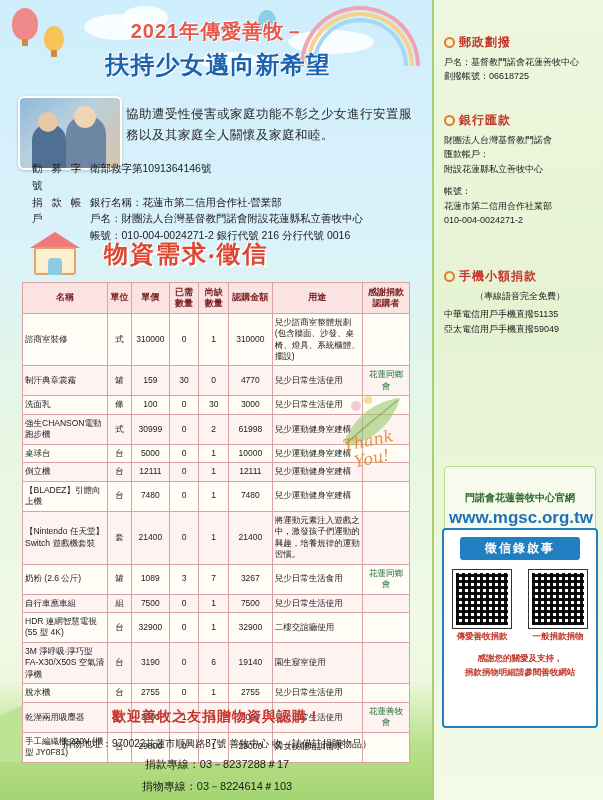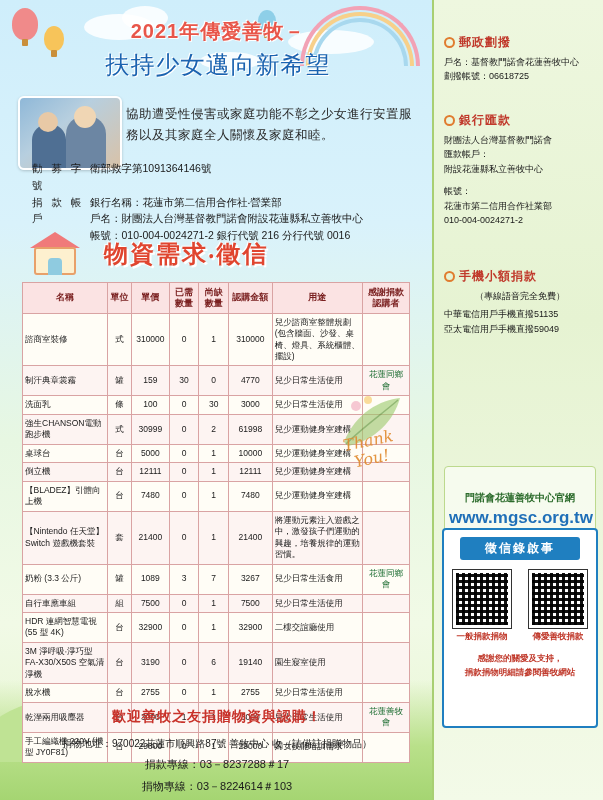--- a/index.html
+++ b/index.html
@@ -43,21 +43,21 @@
     position: absolute; left: 0; top: 0; width: 432px; height: 800px;
   }
   .headline {
     position: absolute; left: 18px; top: 18px; width: 400px; text-align: center;
   }
   .headline .l1 {
     font-size: 20px; font-weight: bold; color: #e8564a; letter-spacing: 1px;
     text-shadow: 1px 1px 0 #fff, -1px -1px 0 #fff;
   }
   .headline .l2 {
-    font-size: 24px; font-weight: normal; color: #1b63b0; letter-spacing: 1px;
+    font-size: 24px; font-weight: bold; color: #1b63b0; letter-spacing: 1px;
     margin-top: 4px; text-shadow: 1px 1px 0 #fff, -1px -1px 0 #fff;
   }
   .intro {
     position: absolute; left: 126px; top: 104px; width: 292px;
     font-size: 12.5px; line-height: 1.7; color: #2a2a2a; letter-spacing: .5px;
   }
   .photo {
     position: absolute; left: 18px; top: 96px; width: 104px; height: 74px;
     border-radius: 6px; overflow: hidden;
     background: linear-gradient(140deg, #8fb8d8 0%, #b7cfdf 40%, #d9c2a8 100%);
@@ -322,21 +322,21 @@
             <td class="c-name">【Nintendo 任天堂】Switch 遊戲機套裝</td>
             <td class="c-unit">套</td>
             <td class="c-price">21400</td>
             <td class="c-have">0</td>
             <td class="c-need">1</td>
             <td class="c-amt">21400</td>
             <td class="c-use">將運動元素注入遊戲之中，激發孩子們運動的興趣，培養規律的運動習慣。</td>
             <td class="c-donor"></td>
           </tr>
           <tr>
-            <td class="c-name">奶粉 (3.3 公斤)</td>
+            <td class="c-name">奶粉 (2.6 公斤)</td>
             <td class="c-unit">罐</td>
             <td class="c-price">1089</td>
             <td class="c-have">3</td>
             <td class="c-need">7</td>
             <td class="c-amt">3267</td>
             <td class="c-use">兒少日常生活食用</td>
             <td class="c-donor">花蓮同鄉會</td>
           </tr>
           <tr>
             <td class="c-name">自行車應車組</td>
@@ -463,25 +463,25 @@
     <div class="site-box">
       <div class="t">門諾會花蓮善牧中心官網</div>
       <div class="u">www.mgsc.org.tw</div>
     </div>
 
     <div class="credit-box">
       <div class="credit-title">徵信錄啟事</div>
       <div class="qr-row">
         <div>
           <div class="qr"></div>
-          <div class="qr-cap">一般捐款捐物</div>
+          <div class="qr-cap">傳愛善牧捐款</div>
         </div>
         <div>
           <div class="qr"></div>
-          <div class="qr-cap">傳愛善牧捐款</div>
+          <div class="qr-cap">一般捐款捐物</div>
         </div>
       </div>
       <div class="credit-note">
         <div>感謝您的關愛及支持，</div>
         <div>捐款捐物明細請參閱善牧網站</div>
       </div>
     </div>
 
   </div>
 </div>

